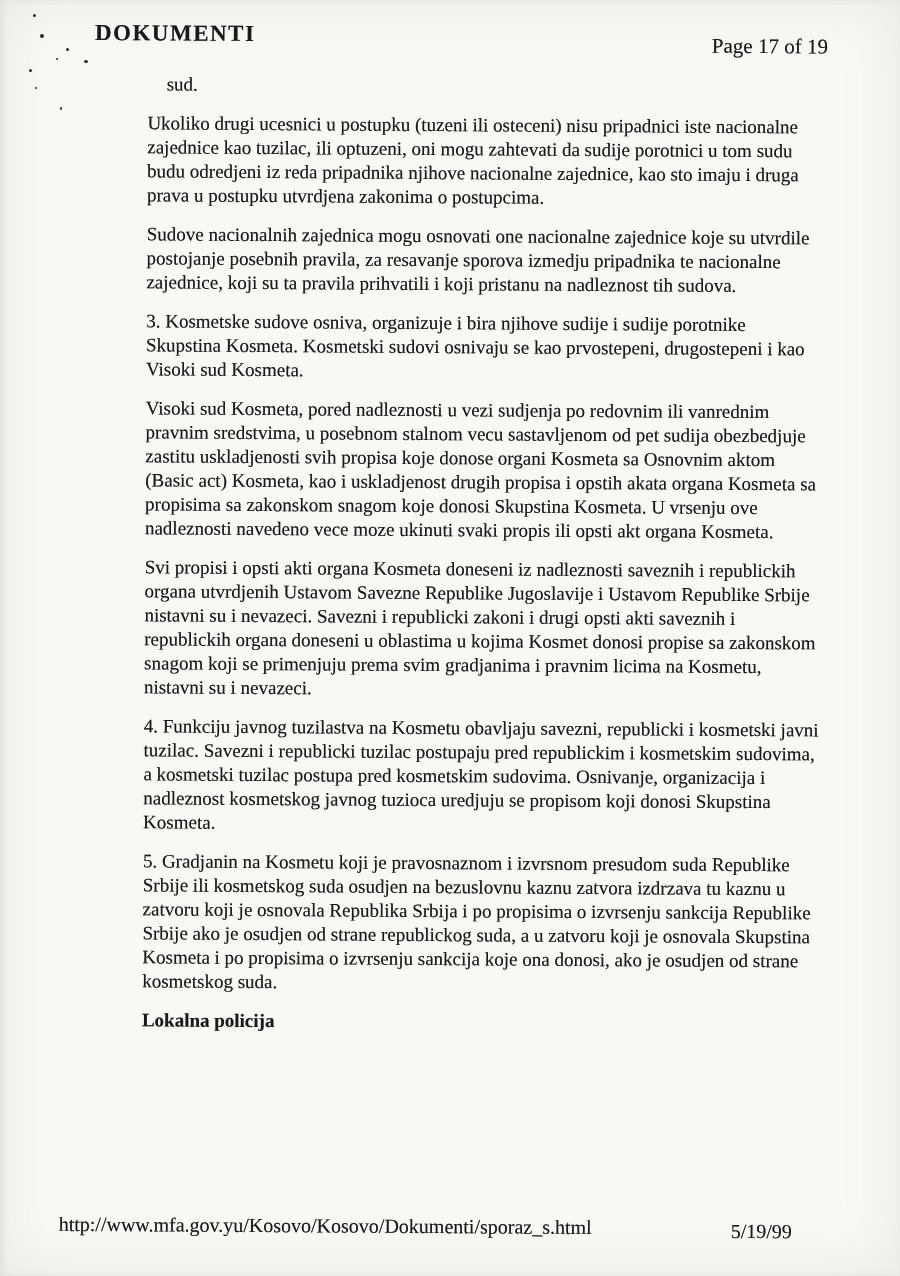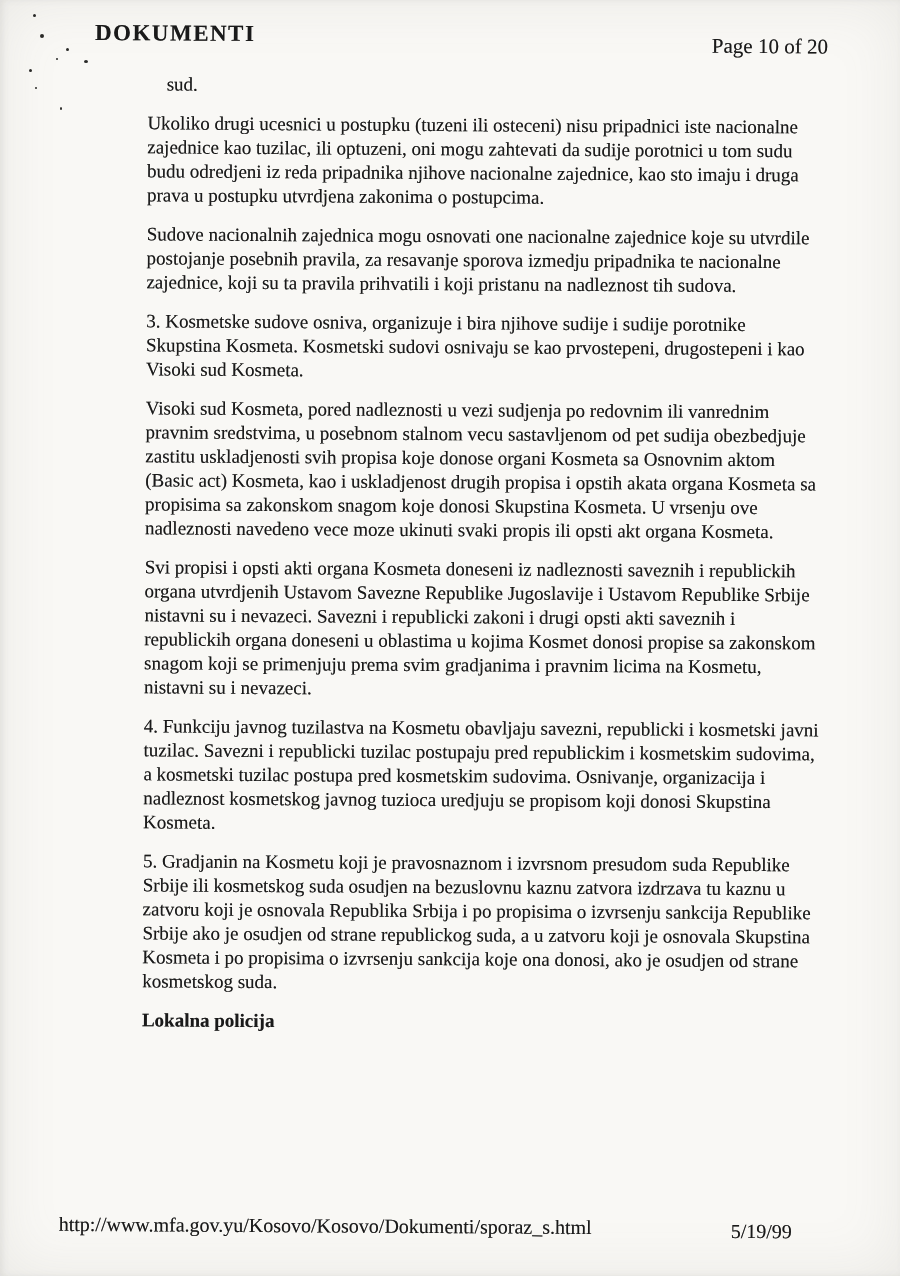--- a/index.html
+++ b/index.html
@@ -91,21 +91,21 @@
   <span class="speck" style="left:56px; top:58px; width:2px; height:2px;"></span>
   <span class="speck" style="left:84px; top:60px; width:4px; height:3px;"></span>
   <span class="speck" style="left:29px; top:69px; width:3px; height:3px;"></span>
   <span class="speck" style="left:35px; top:87px; width:2px; height:2px;"></span>
   <span class="speck" style="left:60px; top:107px; width:2px; height:3px;"></span>
 
   <div class="skewed">
 
     <div class="header-label">DOKUMENTI</div>
 
-    <div class="page-indicator">Page 10 of 20</div>
+    <div class="page-indicator">Page 17 of 19</div>
 
     <div class="content">
       <p class="first">sud.</p>
       <p>Ukoliko drugi ucesnici u postupku (tuzeni ili osteceni) nisu pripadnici iste nacionalne zajednice kao tuzilac, ili optuzeni, oni mogu zahtevati da sudije porotnici u tom sudu budu odredjeni iz reda pripadnika njihove nacionalne zajednice, kao sto imaju i druga prava u postupku utvrdjena zakonima o postupcima.</p>
       <p>Sudove nacionalnih zajednica mogu osnovati one nacionalne zajednice koje su utvrdile postojanje posebnih pravila, za resavanje sporova izmedju pripadnika te nacionalne zajednice, koji su ta pravila prihvatili i koji pristanu na nadleznost tih sudova.</p>
       <p>3. Kosmetske sudove osniva, organizuje i bira njihove sudije i sudije porotnike Skupstina Kosmeta. Kosmetski sudovi osnivaju se kao prvostepeni, drugostepeni i kao Visoki sud Kosmeta.</p>
       <p>Visoki sud Kosmeta, pored nadleznosti u vezi sudjenja po redovnim ili vanrednim pravnim sredstvima, u posebnom stalnom vecu sastavljenom od pet sudija obezbedjuje zastitu uskladjenosti svih propisa koje donose organi Kosmeta sa Osnovnim aktom (Basic act) Kosmeta, kao i uskladjenost drugih propisa i opstih akata organa Kosmeta sa propisima sa zakonskom snagom koje donosi Skupstina Kosmeta. U vrsenju ove nadleznosti navedeno vece moze ukinuti svaki propis ili opsti akt organa Kosmeta.</p>
       <p>Svi propisi i opsti akti organa Kosmeta doneseni iz nadleznosti saveznih i republickih organa utvrdjenih Ustavom Savezne Republike Jugoslavije i Ustavom Republike Srbije nistavni su i nevazeci. Savezni i republicki zakoni i drugi opsti akti saveznih i republickih organa doneseni u oblastima u kojima Kosmet donosi propise sa zakonskom snagom koji se primenjuju prema svim gradjanima i pravnim licima na Kosmetu, nistavni su i nevazeci.</p>
       <p>4. Funkciju javnog tuzilastva na Kosmetu obavljaju savezni, republicki i kosmetski javni tuzilac. Savezni i republicki tuzilac postupaju pred republickim i kosmetskim sudovima, a kosmetski tuzilac postupa pred kosmetskim sudovima. Osnivanje, organizacija i nadleznost kosmetskog javnog tuzioca uredjuju se propisom koji donosi Skupstina Kosmeta.</p>
       <p>5. Gradjanin na Kosmetu koji je pravosnaznom i izvrsnom presudom suda Republike Srbije ili kosmetskog suda osudjen na bezuslovnu kaznu zatvora izdrzava tu kaznu u zatvoru koji je osnovala Republika Srbija i po propisima o izvrsenju sankcija Republike Srbije ako je osudjen od strane republickog suda, a u zatvoru koji je osnovala Skupstina Kosmeta i po propisima o izvrsenju sankcija koje ona donosi, ako je osudjen od strane kosmetskog suda.</p>

